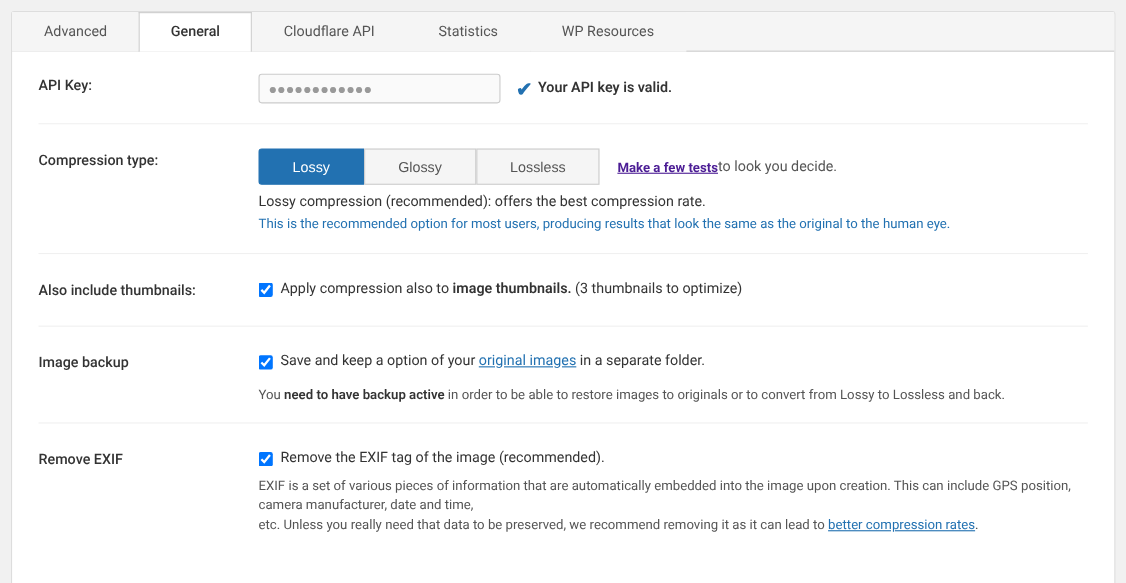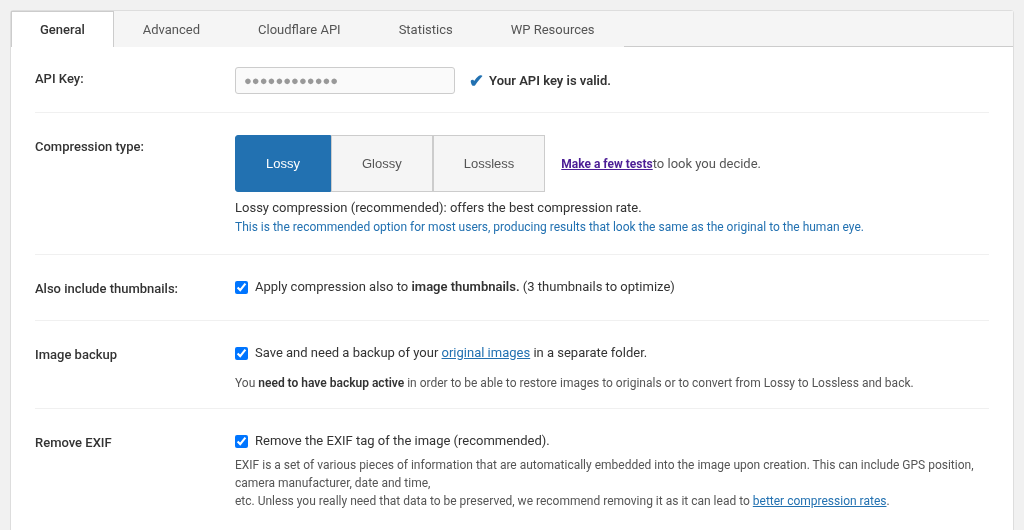--- a/index.html
+++ b/index.html
@@ -98,21 +98,21 @@
       font-weight: bold;
     }
     
     .compression-buttons {
       display: flex;
       align-items: center;
       gap: 0;
       margin-bottom: 8px;
     }
     .comp-btn {
-      padding: 20px 30px;
+      padding: 8px 30px;
       font-size: 13px;
       cursor: pointer;
       border: 1px solid #ccc;
       background: #f5f5f5;
       color: #555;
     }
     .comp-btn.active {
       background: #2271b1;
       color: #fff;
       border-color: #2271b1;
@@ -177,22 +177,22 @@
     .need-backup strong { font-weight: 600; color: #333; }
     .link-blue { color: #2271b1; text-decoration: underline; cursor: pointer; }
   </style>
 </head>
 <body>
 
 <div class="page-wrapper">
   <div class="card">
 
     <div class="tabs">
+      <div class="tab">Advanced</div>
       <div class="tab active">General</div>
-      <div class="tab">Advanced</div>
       <div class="tab">Cloudflare API</div>
       <div class="tab">Statistics</div>
       <div class="tab">WP Resources</div>
     </div>
 
     <div class="content">
 
       <div class="field-row">
         <div class="field-label">API Key:</div>
         <div class="field-content">
@@ -232,21 +232,21 @@
           </div>
         </div>
       </div>
 
       <div class="field-row">
         <div class="field-label">Image backup</div>
         <div class="field-content">
           <div class="checkbox-row">
             <input type="checkbox" checked="" style="">
             <span class="checkbox-label">
-              <span>Save and need a backup of your </span><span class="link-blue">original images</span><span> in a separate folder.</span>
+              <span>Save and keep a option of your </span><span class="link-blue">original images</span><span> in a separate folder.</span>
             </span>
           </div>
           <div class="need-backup">You <strong>need to have backup active</strong> in order to be able to restore images to originals or to convert from Lossy to Lossless and back.</div>
         </div>
       </div>
 
       <div class="field-row">
         <div class="field-label">Remove EXIF</div>
         <div class="field-content">
           <div class="checkbox-row">

